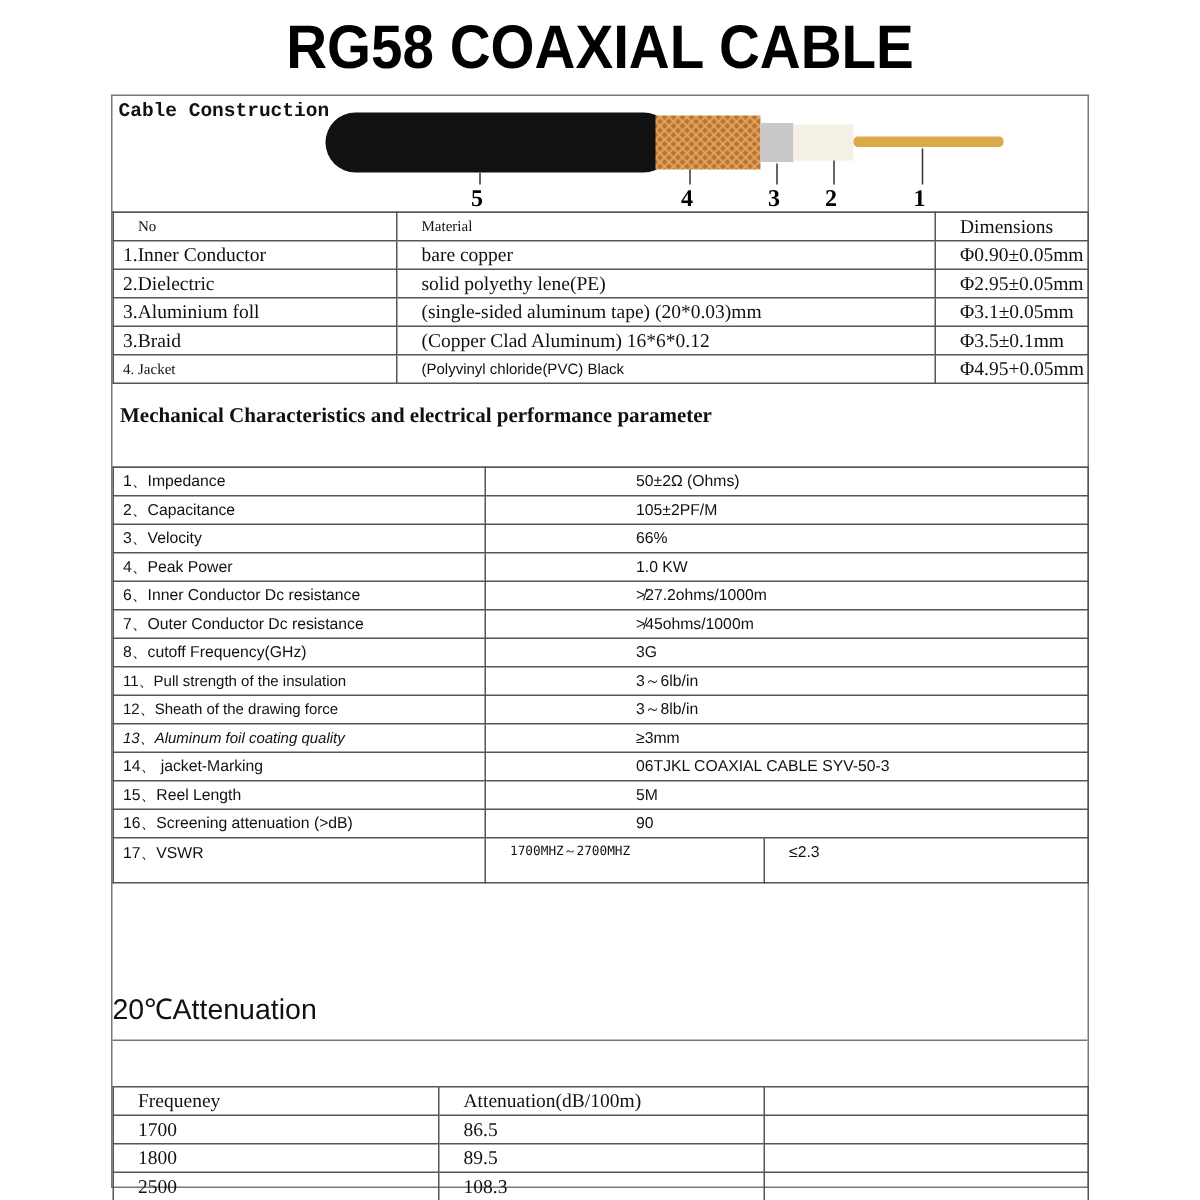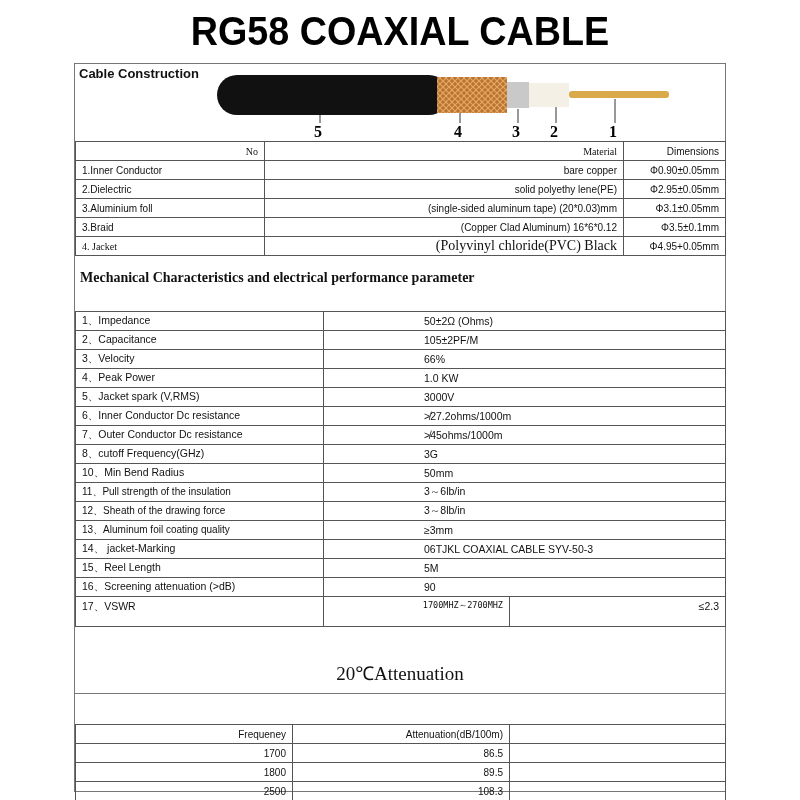--- a/index.html
+++ b/index.html
@@ -1,30 +1,30 @@
 <!DOCTYPE html>
 <html><head>
 <meta charset="utf-8">
 <style>
   html, body { margin:0; padding:0; background:#fff; }
   body { width:800px; height:800px; position:relative; overflow:hidden; font-family:"DejaVu Serif", serif; color:#111; }
   .title { position:absolute; left:0; top:8px; width:800px; text-align:center; font-family:"Liberation Sans", sans-serif; font-weight:bold; font-size:41px; letter-spacing:0px; transform:scaleX(0.92); color:#000; }
   .sheet { position:absolute; left:74px; top:63px; width:652px; height:729px; border:1px solid #777; box-sizing:border-box; }
   .section { position:absolute; left:0; width:650px; }
   .construction-head { top:0; height:77px; border-bottom:1px solid #777; }
-  .cc-label { position:absolute; left:4px; top:2px; font-family:Liberation Sans, sans-serif; font-weight:bold; font-size:13px; }
+  .cc-label { position:absolute; left:4px; top:2px; font-family:Liberation Mono, monospace; font-weight:bold; font-size:13px; }
   .cable { position:absolute; left:140px; top:5px; width:460px; height:70px; }
   table { border-collapse:collapse; table-layout:fixed; width:650px; }
   td { border:1px solid #555; font-size:10px; padding:0 6px; height:18px; white-space:nowrap; overflow:hidden; }
-  .mono td { font-family:Liberation Sans, sans-serif; font-size:10px; }
-  .c { text-align:right;padding-left:16px; }
+  .mono td { font-family:Liberation Serif, serif; font-size:13px; }
+  .c { text-align:left;padding-left:16px; }
   .serif td { font-family:Liberation Sans, sans-serif; font-size:10.5px; }
   .mech-head { position:absolute; left:0; width:650px; top:195px; height:52px; border-bottom:1px solid #777; }
   .mech-head span { position:absolute; left:5px; top:11px; font-family:"Liberation Serif", serif; font-weight:bold; font-size:14px; }
-  .att-head { position:absolute; left:0; width:650px; height:38px; border-bottom:1px solid #777; text-align:center; font-family:Liberation Serif, serif; font-size:19px; line-height:38px; }
+  .att-head { position:absolute; left:0; width:650px; height:38px; border-bottom:1px solid #777; font-family:Liberation Sans, sans-serif; font-size:19px; line-height:38px; }
 </style>
 </head>
 <body>
 
 <div class="title">RG58 COAXIAL CABLE</div>
 
 <div class="sheet">
 
   <div class="section construction-head">
     <div class="cc-label">Cable Construction</div>
@@ -80,21 +80,21 @@
       <td class="c">(single-sided aluminum tape) (20*0.03)mm</td>
       <td class="c">Φ3.1±0.05mm</td>
     </tr>
     <tr>
       <td>3.Braid</td>
       <td class="c">(Copper Clad Aluminum) 16*6*0.12</td>
       <td class="c">Φ3.5±0.1mm</td>
     </tr>
     <tr>
       <td style="font-family:'Liberation Serif',serif;font-size:10px;margin-top:36px;">4. Jacket</td>
-      <td class="c" style="font-family:Liberation Serif, serif;font-size:14px;">(Polyvinyl chloride(PVC) Black</td>
+      <td class="c" style="font-family:Liberation Sans, sans-serif;font-size:10px;">(Polyvinyl chloride(PVC) Black</td>
       <td class="c">Φ4.95+0.05mm</td>
     </tr>
   </tbody>
     </table>
 
   <div class="mech-head">
     <span>Mechanical Characteristics and electrical performance parameter</span>
   </div>
 
   <table class="serif" style="position:absolute; left:0; top:247px;">
@@ -114,49 +114,41 @@
         </tr>
     <tr>
           <td>3、Velocity</td>
           <td colspan="2" style="padding-left:100px">66%</td>
         </tr>
     <tr>
           <td>4、Peak Power</td>
           <td colspan="2" style="padding-left:100px">1.0 KW</td>
         </tr>
     <tr>
-          <td>5、Jacket spark (V,RMS)</td>
-          <td colspan="2" style="padding-left:100px">3000V</td>
-        </tr>
-    <tr>
           <td>6、Inner Conductor Dc resistance</td>
           <td colspan="2" style="padding-left:100px">≯27.2ohms/1000m</td>
         </tr>
     <tr>
           <td>7、Outer Conductor Dc resistance</td>
           <td colspan="2" style="padding-left:100px">≯45ohms/1000m</td>
         </tr>
     <tr>
           <td>8、cutoff Frequency(GHz)</td>
           <td colspan="2" style="padding-left:100px">3G</td>
         </tr>
     <tr>
-          <td>10、Min Bend Radius</td>
-          <td colspan="2" style="padding-left:100px">50mm</td>
-        </tr>
-    <tr>
           <td style="font-family:'Liberation Sans',sans-serif;font-size:10px;">11、Pull strength of the insulation</td>
           <td colspan="2" style="padding-left:100px">3～6lb/in</td>
         </tr>
     <tr>
           <td style="font-family:'Liberation Sans',sans-serif;font-size:10px;">12、Sheath of the drawing force</td>
           <td colspan="2" style="padding-left:100px">3～8lb/in</td>
         </tr>
     <tr>
-          <td style="font-family:'Liberation Sans',sans-serif;font-size:10px;">13、Aluminum foil coating quality</td>
+          <td style="font-family:'Liberation Sans',sans-serif;font-size:10px;font-style:italic;">13、Aluminum foil coating quality</td>
           <td colspan="2" style="padding-left:100px">≥3mm</td>
         </tr>
     <tr>
           <td>14、 jacket-Marking</td>
           <td colspan="2" style="padding-left:100px">06TJKL COAXIAL CABLE SYV-50-3</td>
         </tr>
     <tr>
           <td>15、Reel Length</td>
           <td colspan="2" style="padding-left:100px">5M</td>
         </tr>

